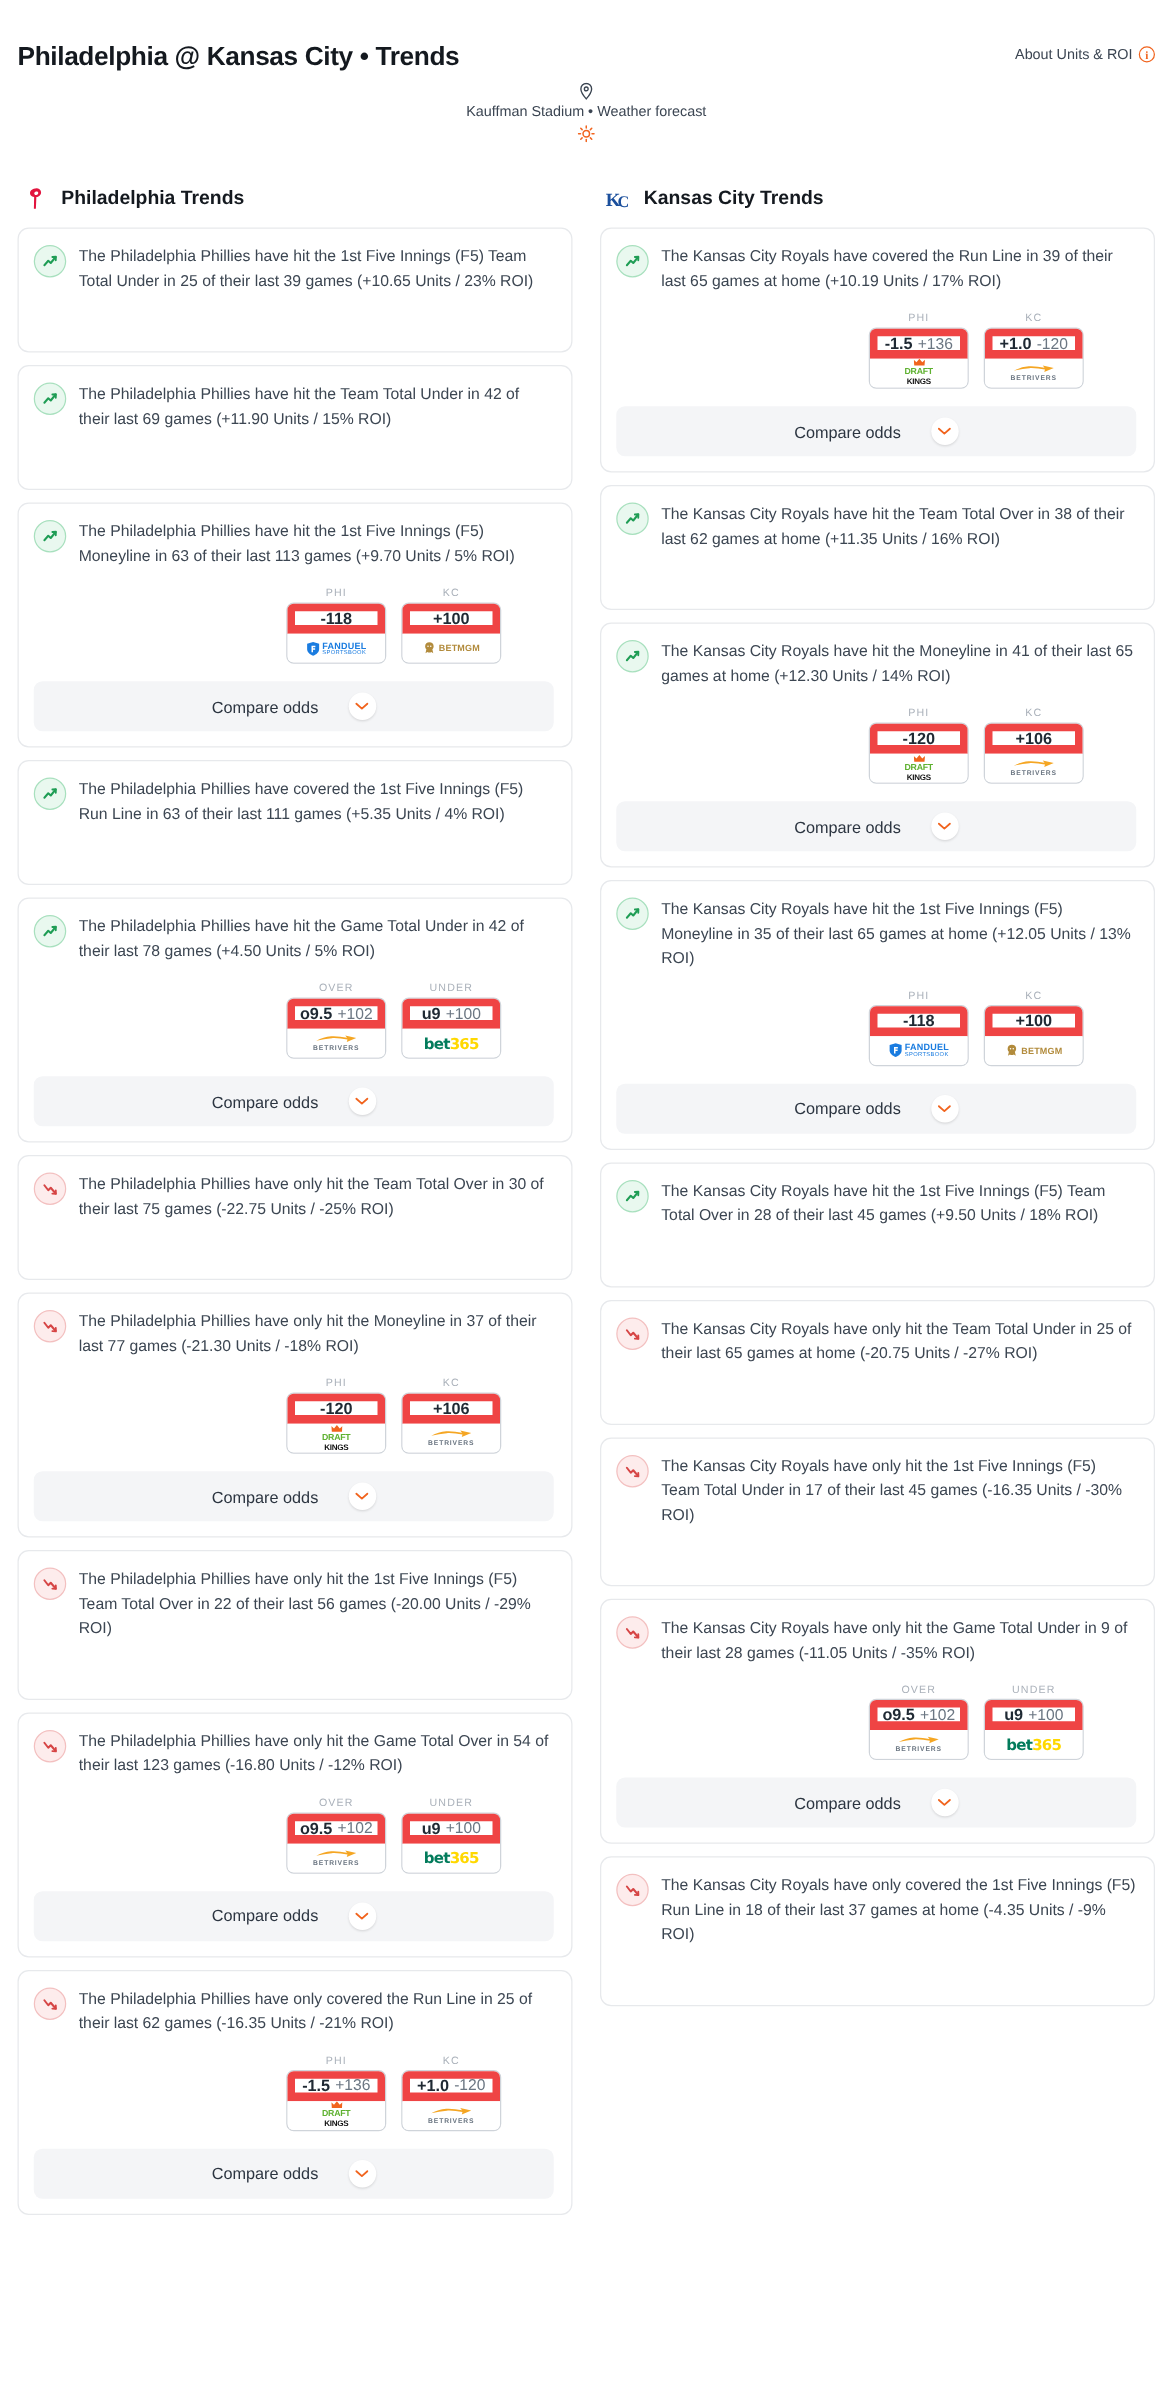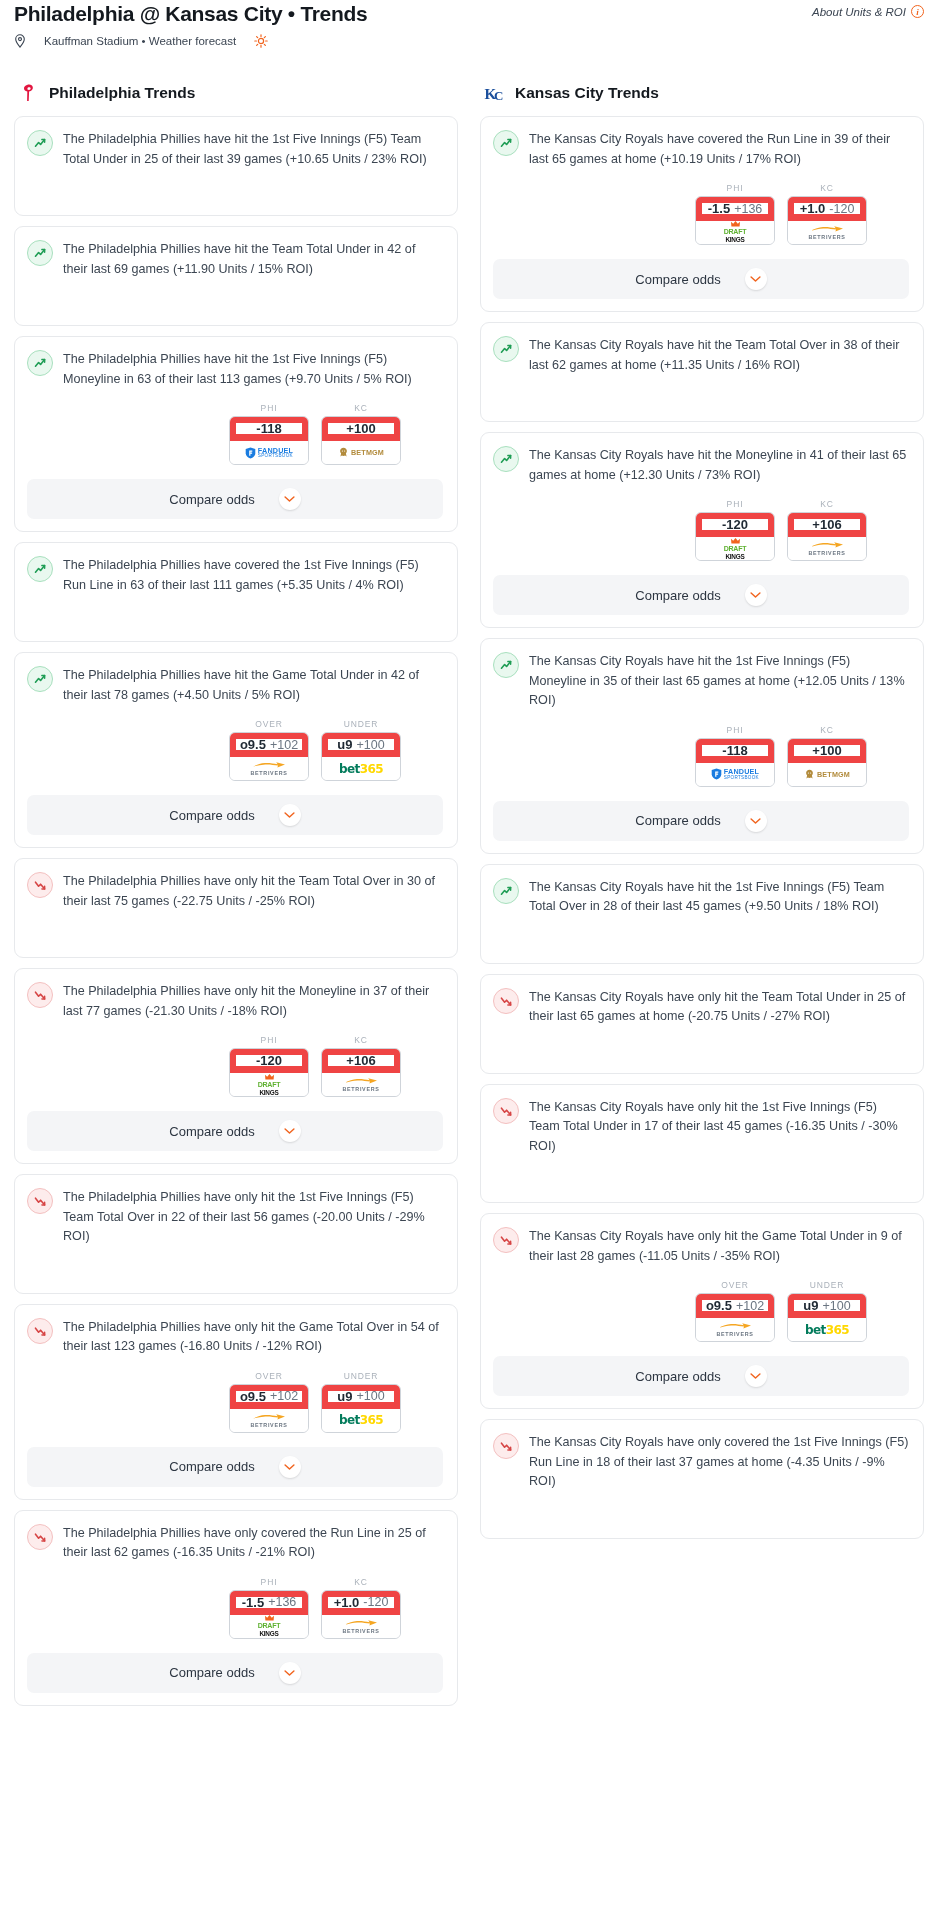--- a/index.html
+++ b/index.html
@@ -3,21 +3,21 @@
 <meta charset="utf-8">
 <style>
   * { box-sizing: border-box; margin: 0; padding: 0; }
   body {
     width: 938px;
     background: #ffffff;
     font-family: "Liberation Sans", sans-serif;
     color: #1f2933;
     -webkit-font-smoothing: antialiased;
   }
-  .page { padding: 0 14px; }
+  .page { padding: 0 14px; margin-top: 32px; }
 
   
   .top-row {
     display: flex;
     align-items: flex-start;
     justify-content: space-between;
     padding-top: 2px;
   }
   .page-title {
     font-size: 21px;
@@ -27,39 +27,39 @@
     line-height: 1.15;
   }
   .about-link {
     display: flex;
     align-items: center;
     gap: 5px;
     font-size: 11.5px;
     color: #3b4552;
     margin-top: 3px;
     cursor: pointer;
-    font-style: italic;
   }
   .info-circle {
     width: 13px; height: 13px;
     border-radius: 50%;
     border: 1.3px solid #f1641e;
     color: #f1641e;
     font-size: 9px;
     font-weight: bold;
     display: flex; align-items: center; justify-content: center;
     font-family: "Liberation Serif", serif;
   }
   .venue-row {
     display: flex;
     align-items: center;
-    gap: 18px;
+    gap: 4px;
     margin-top: 8px;
     font-size: 11.5px;
     color: #3b4552;
+    flex-direction: column;
   }
   .pin-icon { width: 12px; height: 14px; display:inline-block; }
   .sun-icon { width: 14px; height: 14px; display:inline-block; }
 
   
   .columns {
     display: flex;
     gap: 22px;
     margin-top: 34px;
     align-items: flex-start;
@@ -660,21 +660,21 @@
             <div class="card-spacer"></div>
           </div>
           <div class="card">
             <div class="card-top">
               <span class="trend-badge up">
                 <svg viewBox="0 0 18 16" width="18" height="16">
                   <path d="M4.5 11.2 L7.6 7.6 L9.6 9.4 L13.5 4.6" fill="none" stroke="#1f9d55" stroke-width="1.6" stroke-linecap="round" stroke-linejoin="round"></path>
                   <path d="M10.9 4.6 L13.7 4.4 L13.6 7.2" fill="none" stroke="#1f9d55" stroke-width="1.5" stroke-linecap="round" stroke-linejoin="round"></path>
                 </svg>
               </span>
-              <span class="trend-text">The Kansas City Royals have hit the Moneyline in 41 of their last 65 games at home (+12.30 Units / 73% ROI)</span>
+              <span class="trend-text">The Kansas City Royals have hit the Moneyline in 41 of their last 65 games at home (+12.30 Units / 14% ROI)</span>
             </div>
             <div class="odds-wrap">
               <div class="odds-col">
                 <div class="odds-label">PHI</div>
                 <div class="odds-box">
                   <div class="odds-value">
                     <span class="">-120</span>
                   </div>
                   <div class="odds-book">
                     <span class="bk bk-dk">

